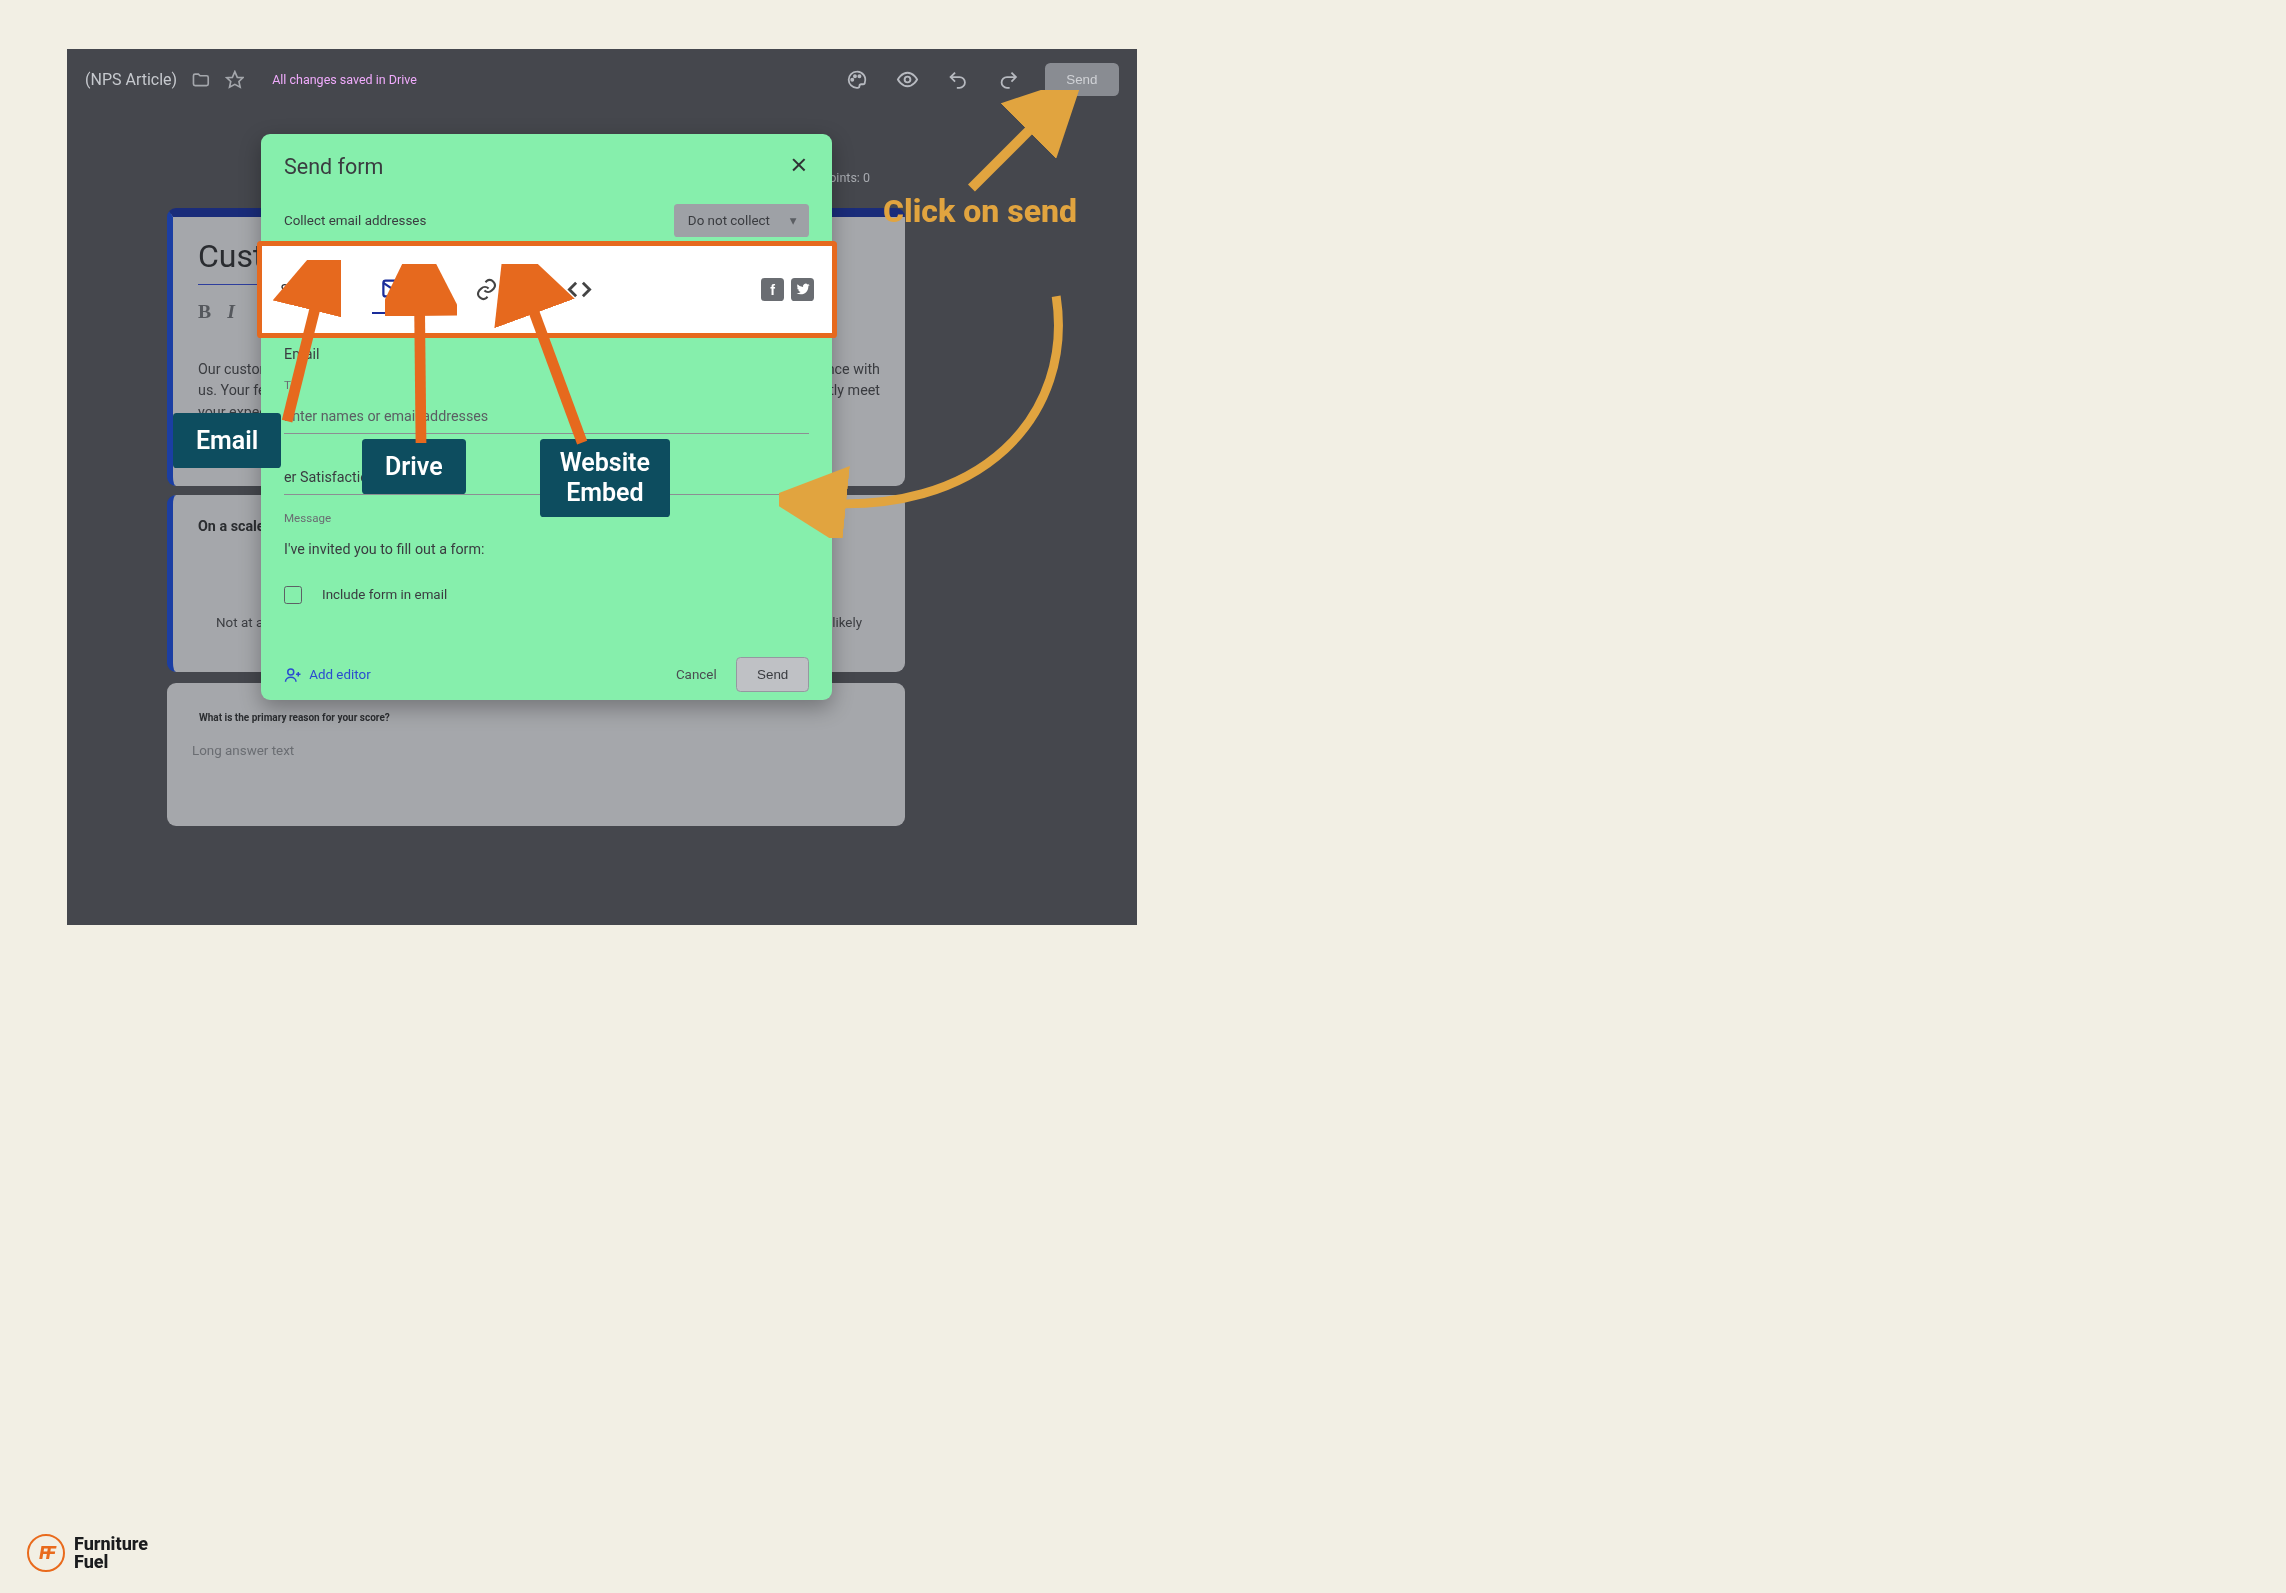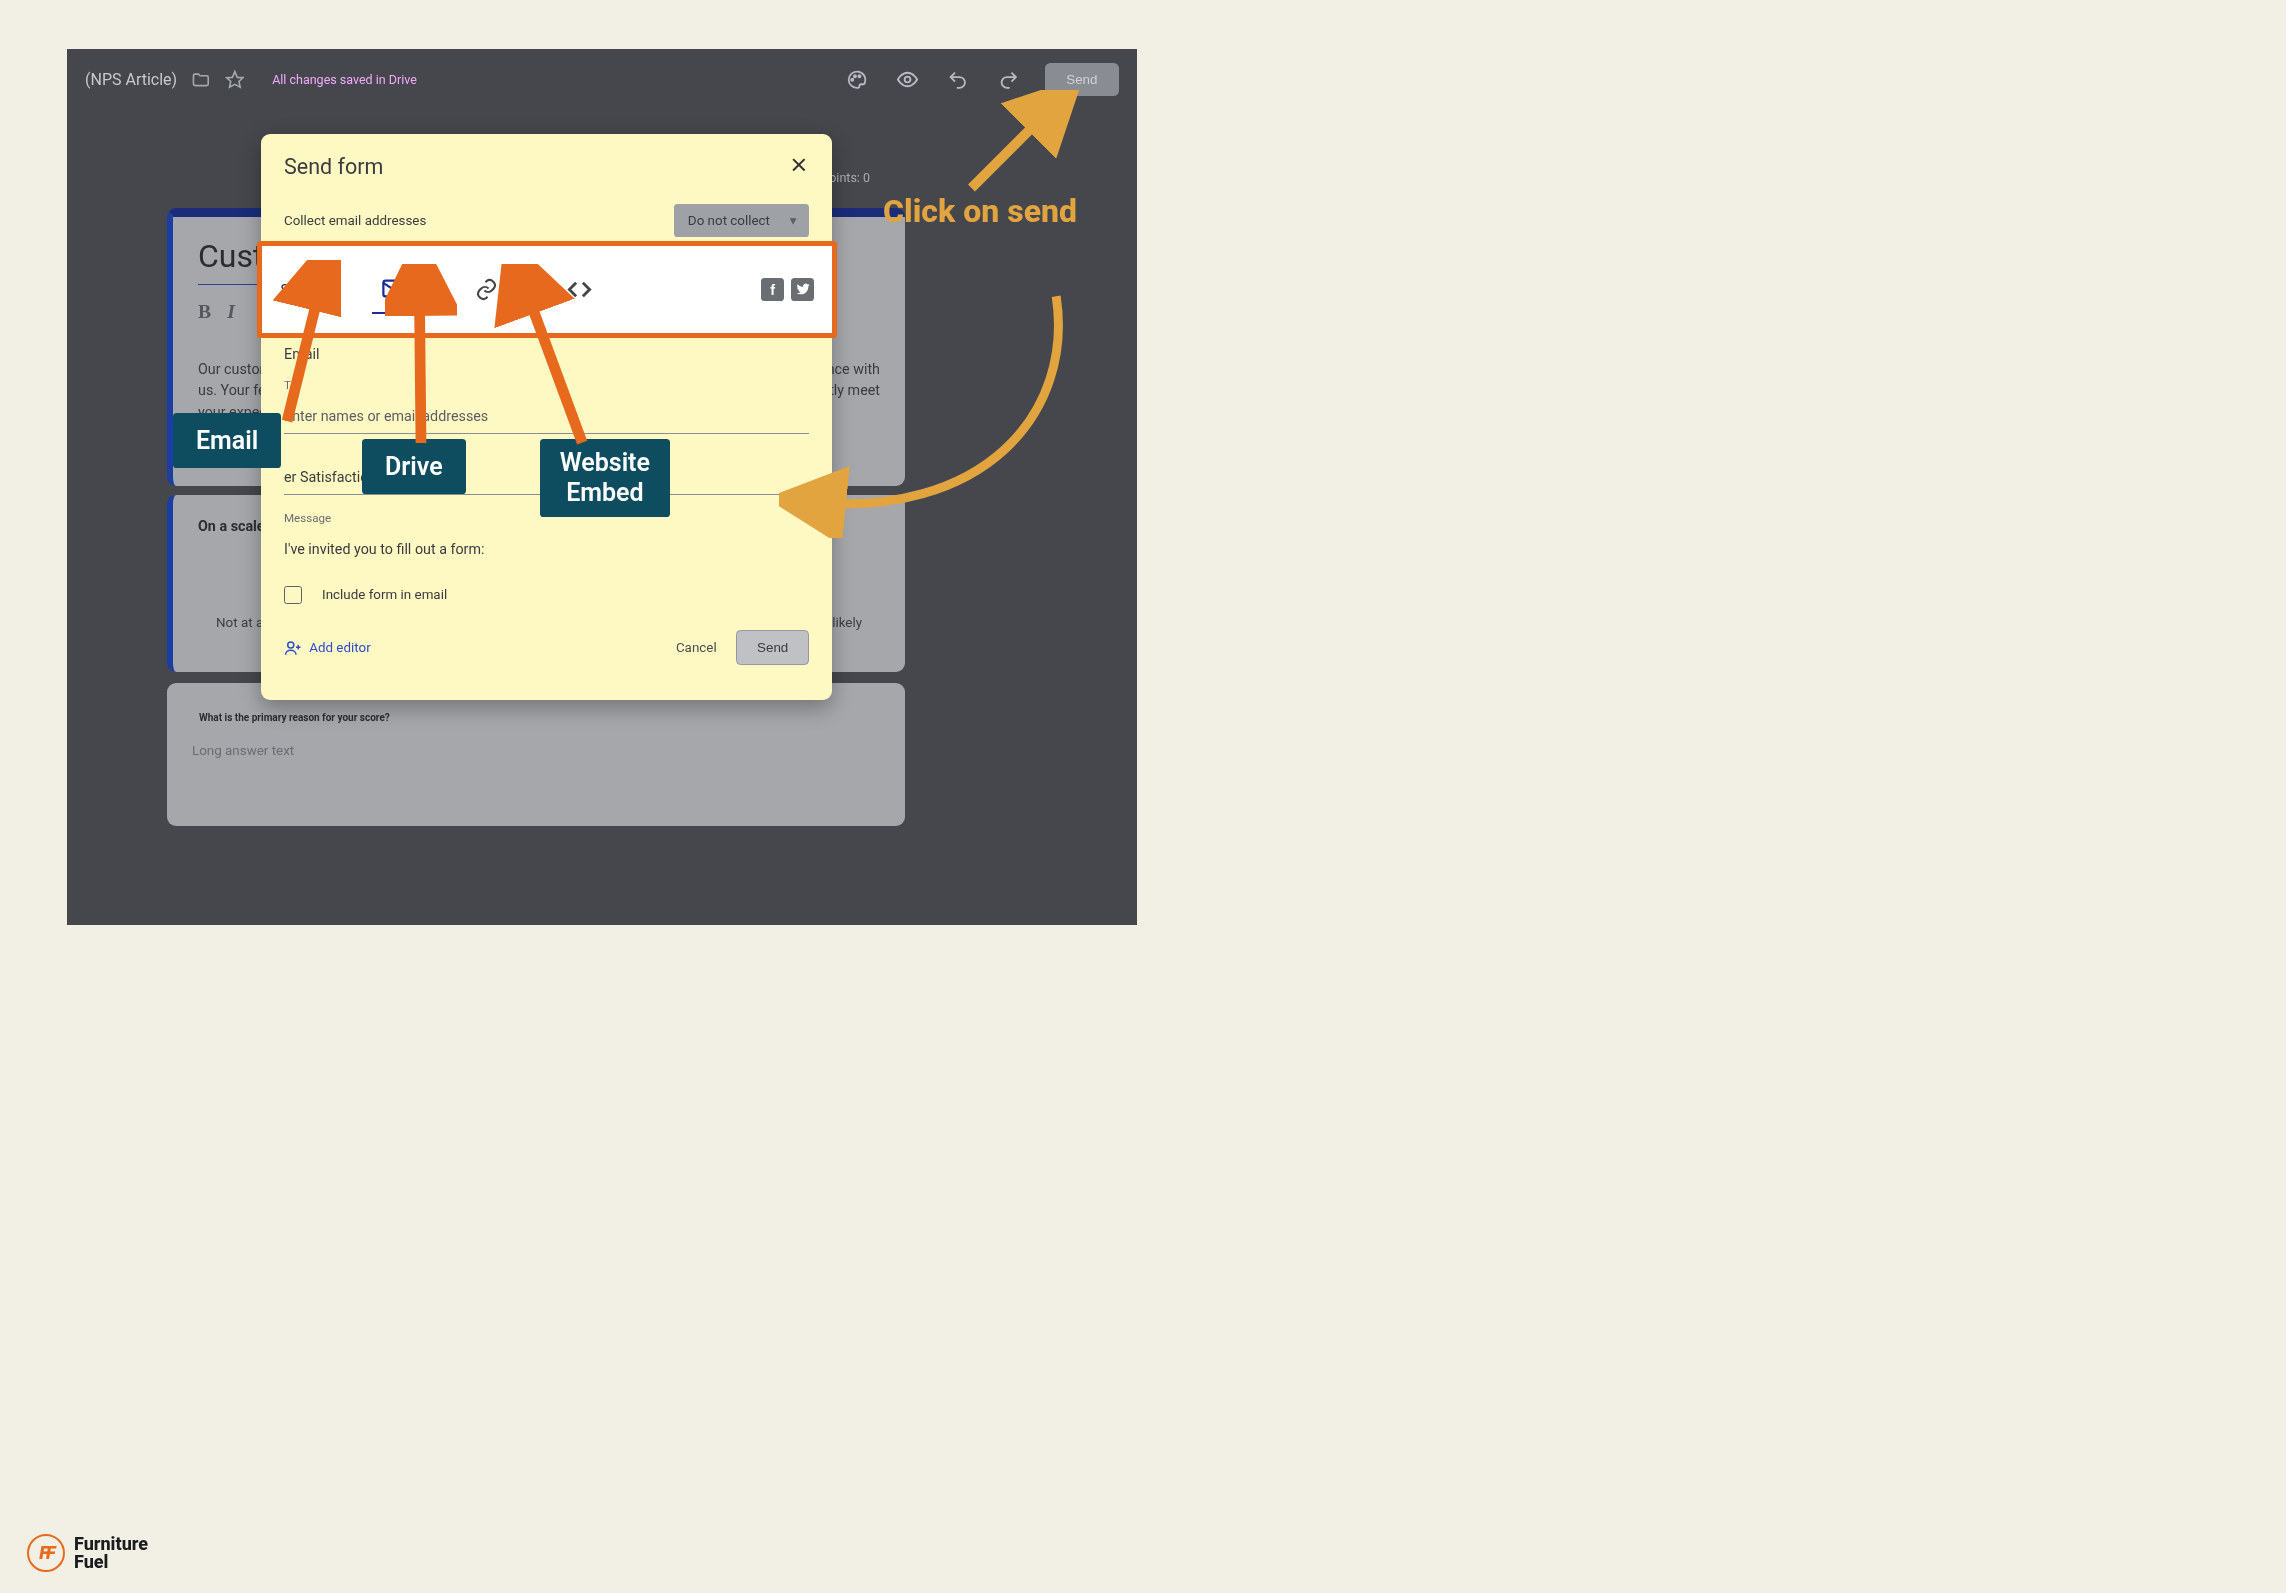--- a/index.html
+++ b/index.html
@@ -149,21 +149,21 @@
     color: #6a6d72;
   }
 
   
   .modal {
     position: absolute;
     left: 194px;
     top: 85px;
     width: 571px;
     height: 566px;
-    background: #fef9c3;
+    background: #86efac;
     border-radius: 9px;
     box-shadow: 0 7.2px 21.5px rgba(0,0,0,0.3);
     overflow: visible;
   }
   .m-head {
     display: flex; align-items: center; justify-content: space-between;
     padding: 19.7px 23px 16px 23px;
   }
   .m-head .title { font-size: 21.5px; color: #3a3c40; }
   .close { cursor: pointer; color: #2f3134; }
@@ -252,21 +252,21 @@
     color: #3a3c40;
     font-size: 13.4px;
   }
   .chk {
     width: 18px; height: 18px;
     border: 1.8px solid #5d6065;
     border-radius: 2.7px;
   }
   .m-actions {
     position: absolute;
-    bottom: 35px; left: 23px; right: 23px;
+    bottom: 8px; left: 23px; right: 23px;
     display: flex; align-items: center; justify-content: flex-end;
   }
   .add-editor {
     color: #2b4bd0;
     font-size: 13.4px;
     display: flex; align-items: center; gap: 7.2px;
   }
   .add-editor svg { color: #2b4bd0; }
   .m-actions .spc { flex: 1; }
   .cancel { color: #4a4c50; font-size: 13.4px; margin-right: 19.7px; cursor: pointer; }

